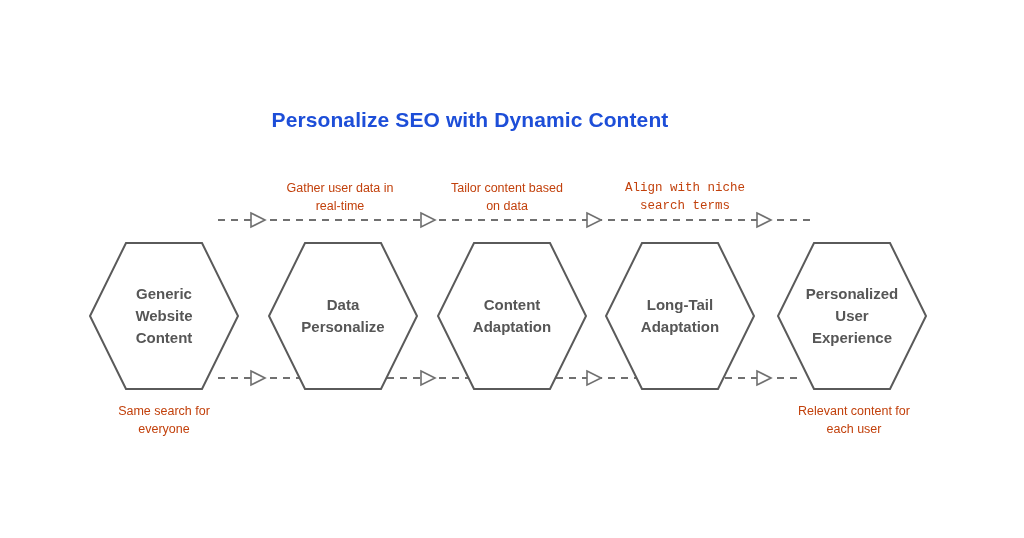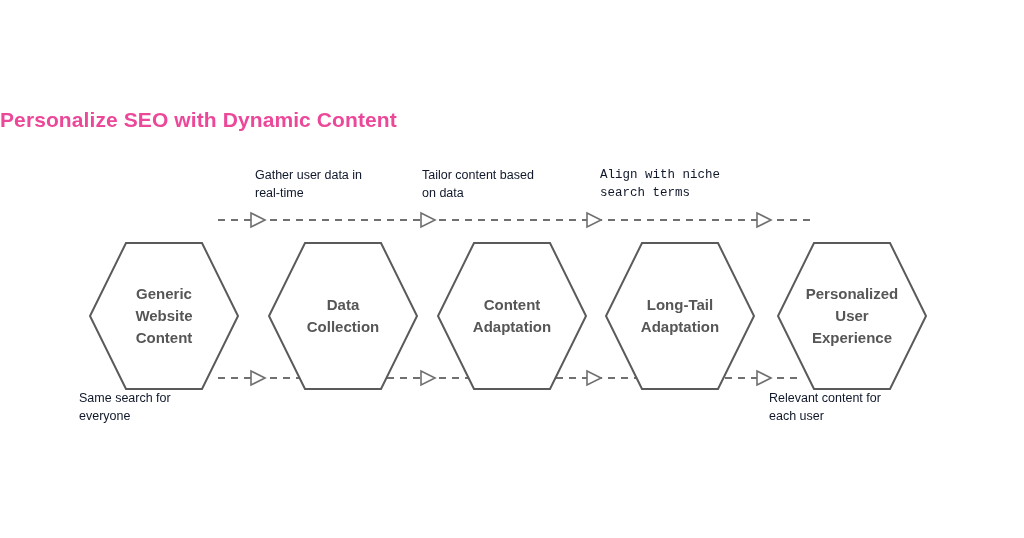--- a/index.html
+++ b/index.html
@@ -19,23 +19,24 @@
     left: 0;
     top: 0;
     width: 1024px;
     height: 538px;
   }
   .diagram-title {
     position: absolute;
     left: 0;
     top: 108px;
     width: 940px;
+    text-align: center;
     font-size: 21px;
     font-weight: bold;
-    color: #ec4899;
+    color: #1d4ed8;
     letter-spacing: 0.1px;
   }
   .hex-stage {
     position: absolute;
     left: 0;
     top: 16px;
     width: 1024px;
     height: 422px;
   }
   .hex-node {
@@ -62,25 +63,27 @@
     font-size: 15px;
     font-weight: bold;
     color: #565656;
     line-height: 1.45;
     white-space: pre-line;
     box-sizing: border-box;
     padding: 0 8px;
   }
   .top-note, .bottom-note {
     position: absolute;
+    text-align: center;
     font-size: 12.5px;
-    color: #0f172a;
+    color: #c2410c;
     line-height: 1.45;
     white-space: pre-line;
     width: 170px;
+    margin-top: 13px;
   }
   .conn-layer {
     position: absolute;
     left: 0;
     top: 0;
     width: 1024px;
     height: 538px;
     pointer-events: none;
   }
 </style>
@@ -121,21 +124,21 @@
       <div class="hex-label">Generic
 Website
 Content</div>
     </div>
 
     <div class="hex-node" style="left:267px; top:225px;">
       <svg width="152" height="150" viewBox="0 0 152 150">
         <polygon points="38,2 114,2 150,75 114,148 38,148 2,75" fill="#ffffff" stroke="#5a5a5a" stroke-width="2"></polygon>
       </svg>
       <div class="hex-label">Data
-Collection</div>
+Personalize</div>
     </div>
 
     <div class="hex-node" style="left:436px; top:225px;">
       <svg width="152" height="150" viewBox="0 0 152 150">
         <polygon points="38,2 114,2 150,75 114,148 38,148 2,75" fill="#ffffff" stroke="#5a5a5a" stroke-width="2"></polygon>
       </svg>
       <div class="hex-label">Content
 Adaptation</div>
     </div>
 

